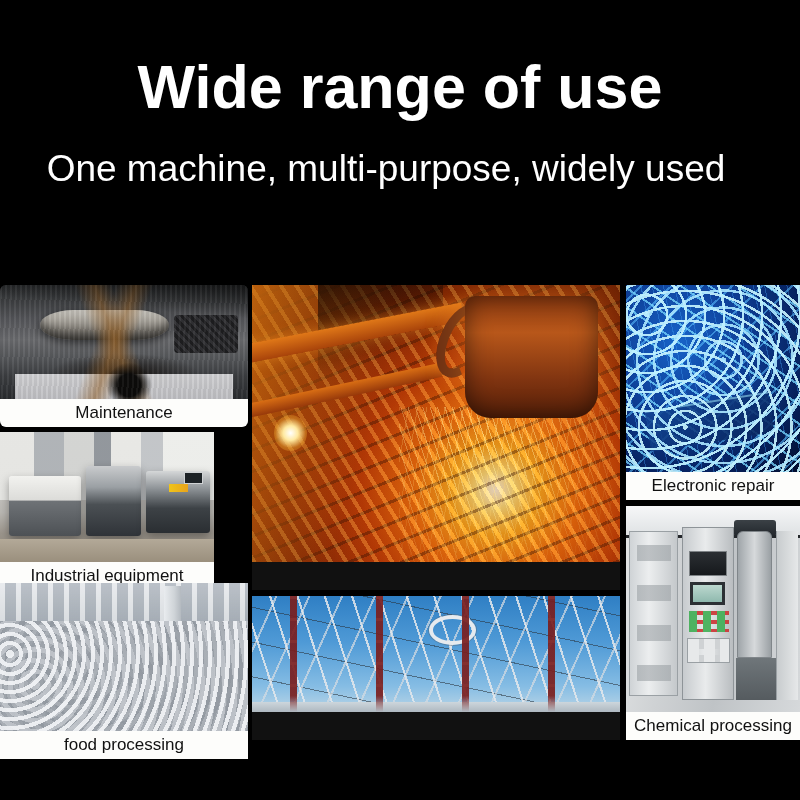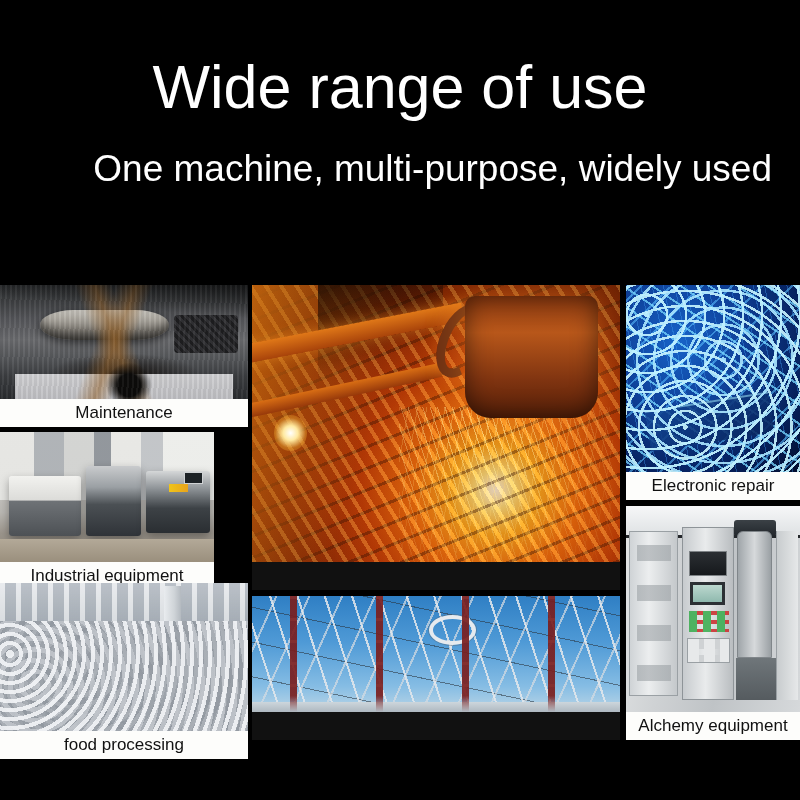--- a/index.html
+++ b/index.html
@@ -27,32 +27,32 @@
   }
 
   #banner-title {
     position: absolute;
     left: 0;
     top: 55px;
     width: 800px;
     text-align: center;
     color: #ffffff;
     font-size: 61px;
-    font-weight: normal;
+    font-weight: bold;
     letter-spacing: 0px;
     line-height: 1.08;
     white-space: nowrap;
   }
 
   #banner-subtitle {
     position: absolute;
     left: 0;
     top: 148px;
     width: 772px;
-    text-align: right;
+    text-align: center;
     color: #ffffff;
     font-size: 37px;
     font-weight: 400;
     line-height: 1.15;
     white-space: nowrap;
   }
 
   
   #gallery-grid {
     position: absolute;
@@ -87,21 +87,21 @@
     color: #111111;
     font-size: 17px;
     display: flex;
     align-items: center;
     justify-content: center;
     white-space: nowrap;
     overflow: hidden;
   }
 
   
-  #card-maintenance        { left:0px;   top:0px;   width:248px; height:142px; }
+  #card-maintenance        { left:0px;   top:0px;   width:248px; height:142px;border-radius:6px; }
   #card-industrial         { left:0px;   top:147px; width:214px; height:158px; }
   #card-food               { left:0px;   top:298px; width:248px; height:176px; }
   #card-forging            { left:252px; top:0px;   width:368px; height:305px; }
   #card-substation         { left:252px; top:311px; width:368px; height:144px; }
   #card-electronic         { left:626px; top:0px;   width:174px; height:215px;padding-left:17px; }
   #card-chemical           { left:626px; top:221px; width:174px; height:234px; }
 
   
 
   
@@ -507,16 +507,16 @@
         <div class="c-panel"></div>
         <div class="c-screen"></div>
         <div class="c-btns"></div>
         <div class="c-knobs"></div>
         <div class="c-motor"></div>
         <div class="c-cab-r"></div>
         <div class="c-base-r"></div>
         <div class="c-far"></div>
       </div>
     </div>
-    <div class="card-label">Alchemy equipment</div>
+    <div class="card-label">Chemical processing</div>
   </div>
 
 </div>
 
 </body></html>

